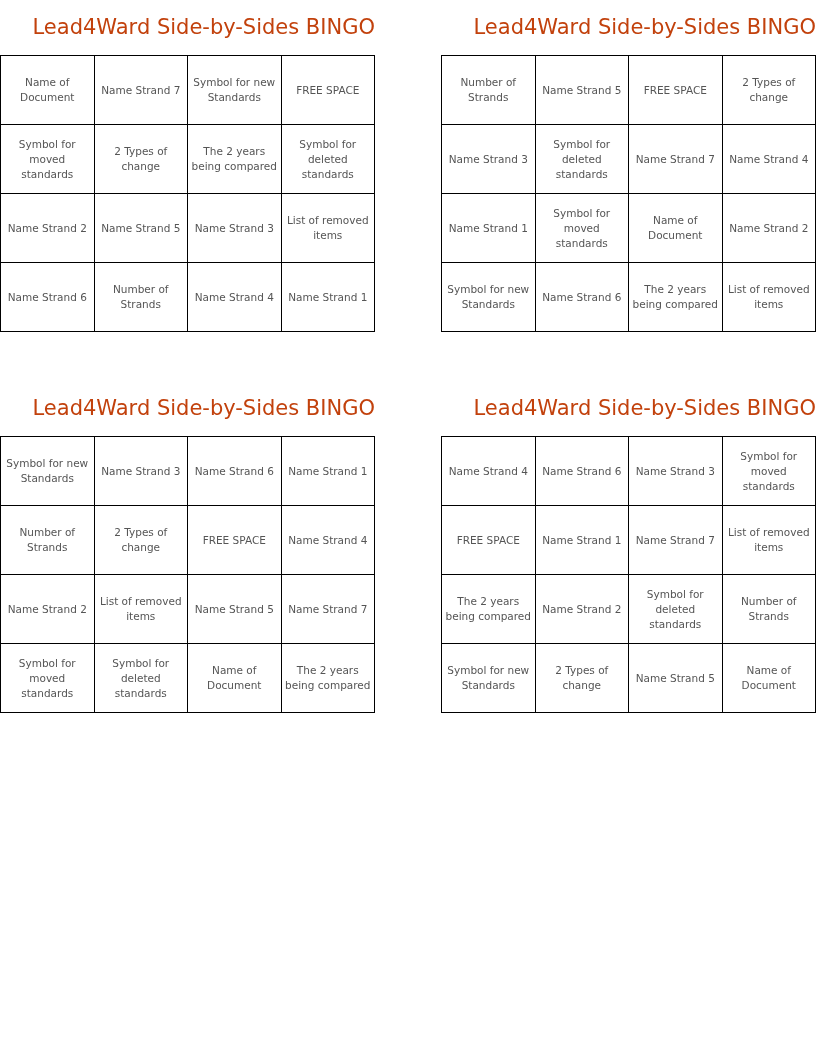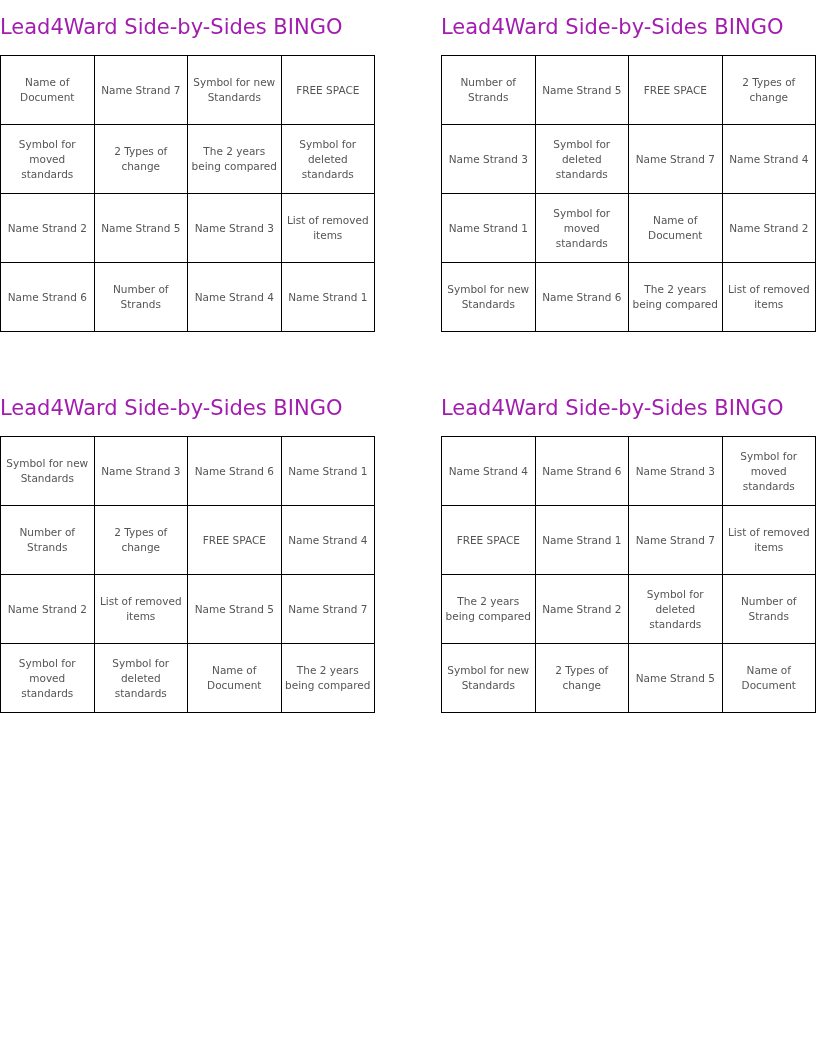--- a/index.html
+++ b/index.html
@@ -1,20 +1,20 @@
 <!DOCTYPE html>
 <html><head>
 <meta charset="utf-8">
 <style>
   html, body { margin: 0; padding: 0; background: #ffffff; }
   body { width: 816px; height: 1056px; position: relative; overflow: hidden; font-family: "DejaVu Sans", sans-serif; }
   .card { position: absolute; width: 375px; }
   .card-title {
-    height: 55px; line-height: 55px; text-align: left;
-    font-size: 21px; color: #a21caf; letter-spacing: 0px; white-space: nowrap;
+    height: 55px; line-height: 55px; text-align: right;
+    font-size: 21px; color: #c2410c; letter-spacing: 0px; white-space: nowrap;
     padding-top: 0; box-sizing: border-box;
   }
   table.grid { border-collapse: collapse; table-layout: fixed; width: 375px; }
   table.grid td {
     border: 1px solid #000; height: 68px; padding: 0 1px;
     text-align: center; vertical-align: middle;
     font-size: 10.5px; line-height: 15px; color: #555;
     overflow: hidden;
   }
 </style>

